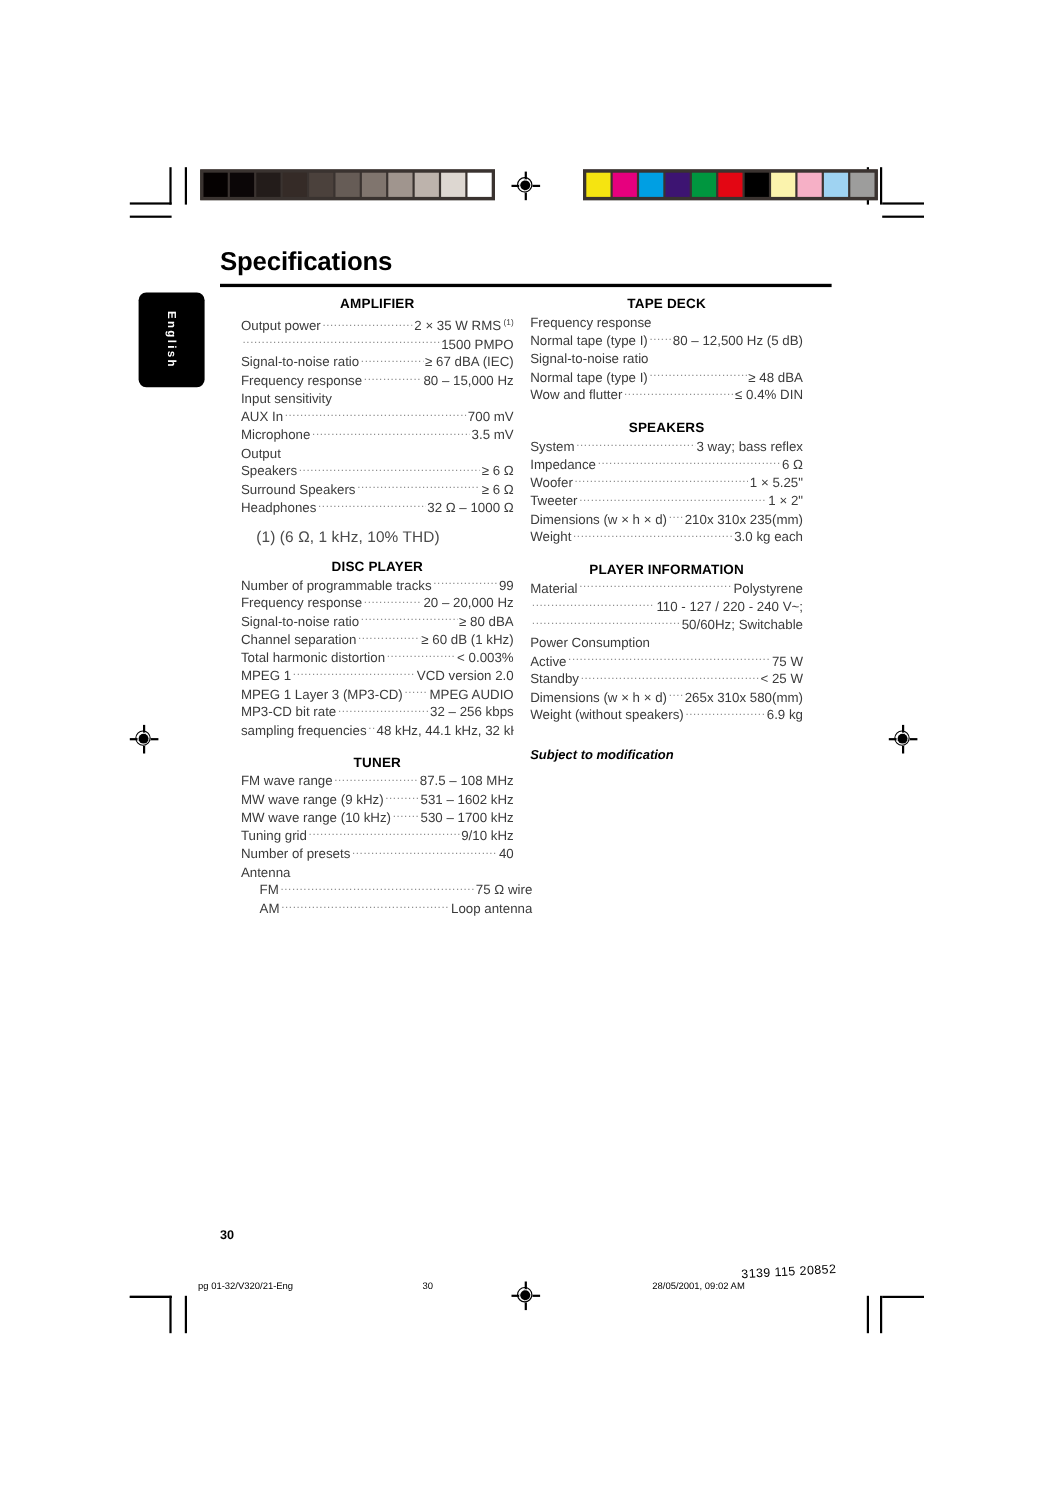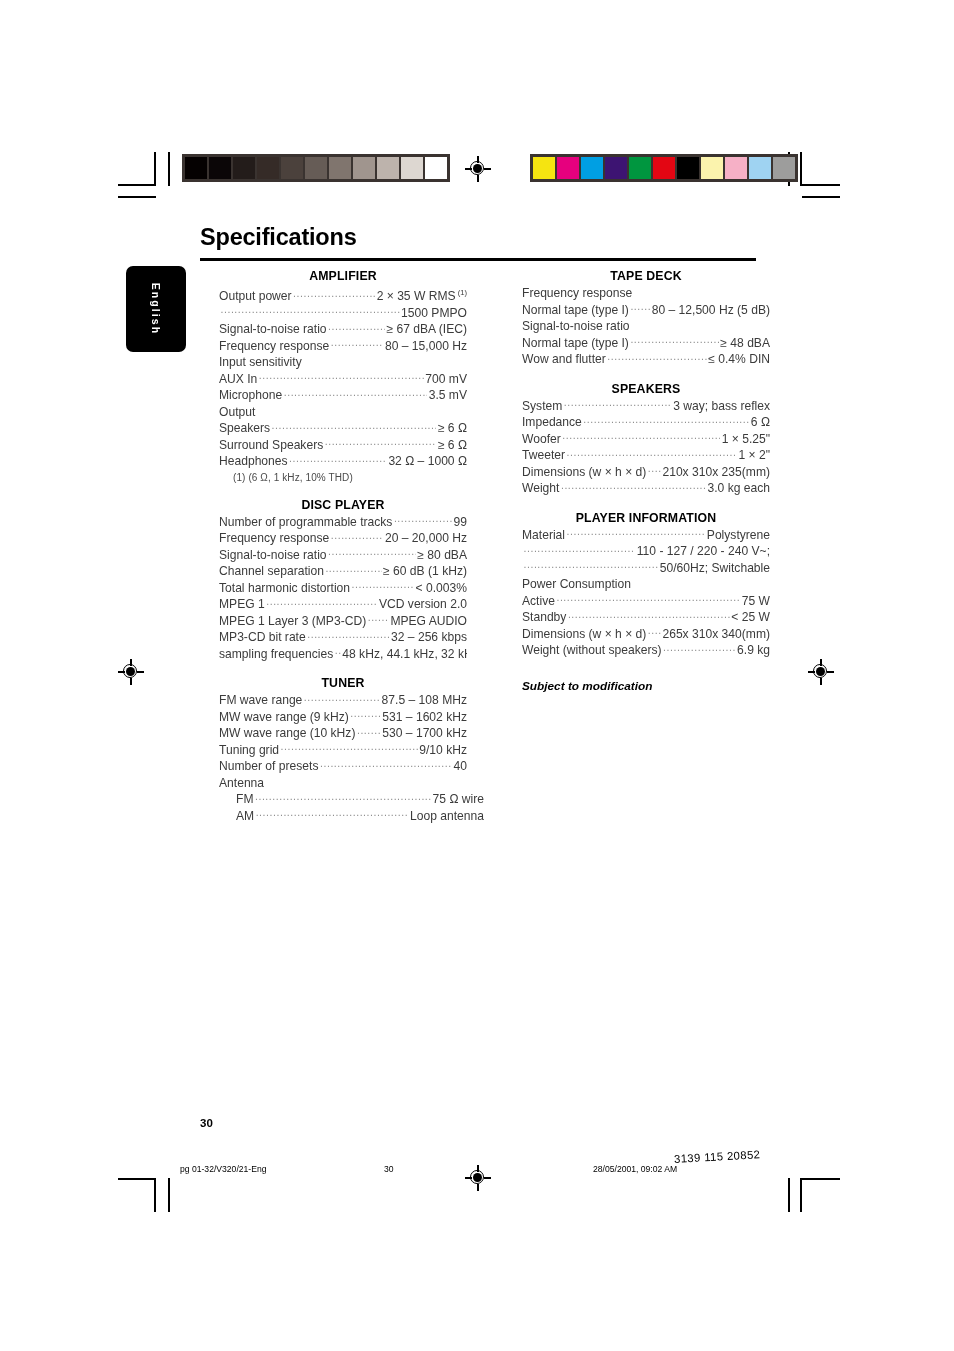--- a/index.html
+++ b/index.html
@@ -122,21 +122,21 @@
   
   .col {
     position: absolute;
     width: 248px;
     font-size: 12.1px;
     line-height: 16.5px;
     color: #3b3b3b;
     font-family: "Liberation Sans", sans-serif;
   }
   #col-left  { left: 219px; top: 268px; }
-  #col-right { left: 522px; top: 268px; }
+  #col-right { left: 482px; top: 268px; }
 
   .sec { margin-bottom: 13px; }
   .sec:last-child { margin-bottom: 0; }
 
   .sec-head {
     font-size: 12.3px;
     font-weight: bold;
     color: #000000;
     letter-spacing: 0.15px;
     margin-bottom: 1px;
@@ -177,24 +177,24 @@
   
   .plain { white-space: nowrap; }
   .indent { padding-left: 17px; }
 
   .sup {
     font-size: 7.6px;
     vertical-align: super;
   }
 
   .footnote {
-    font-size: 10px;
+    font-size: 14px;
     line-height: 12px;
     color: #4a4a4a;
-    margin-top: 2px;
+    margin-top: 12px;
     letter-spacing: 0.1px;
     padding-left: 14px;
   }
 
   .subject {
     margin-top: 19px;
     font-size: 11.8px;
     font-weight: bold;
     font-style: italic;
     color: #000;
@@ -536,21 +536,21 @@
         <span class="val">75 W</span>
       </div>
       <div class="row">
         <span class="lbl">Standby</span>
         <span class="lead"></span>
         <span class="val">&lt; 25 W</span>
       </div>
       <div class="row">
         <span class="lbl">Dimensions (w × h × d)</span>
         <span class="lead"></span>
-        <span class="val">265x 310x 340(mm)</span>
+        <span class="val">265x 310x 580(mm)</span>
       </div>
       <div class="row">
         <span class="lbl">Weight (without speakers)</span>
         <span class="lead"></span>
         <span class="val">6.9 kg</span>
       </div>
       <div class="subject">Subject to modification</div>
     </div>
   </div>
 

